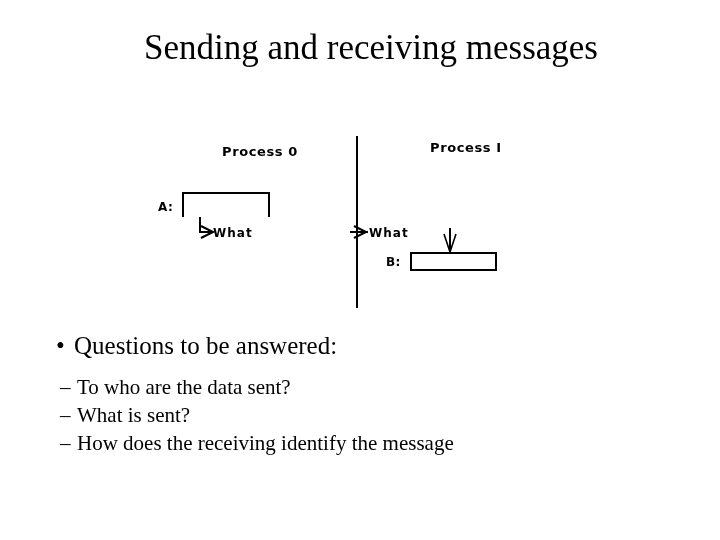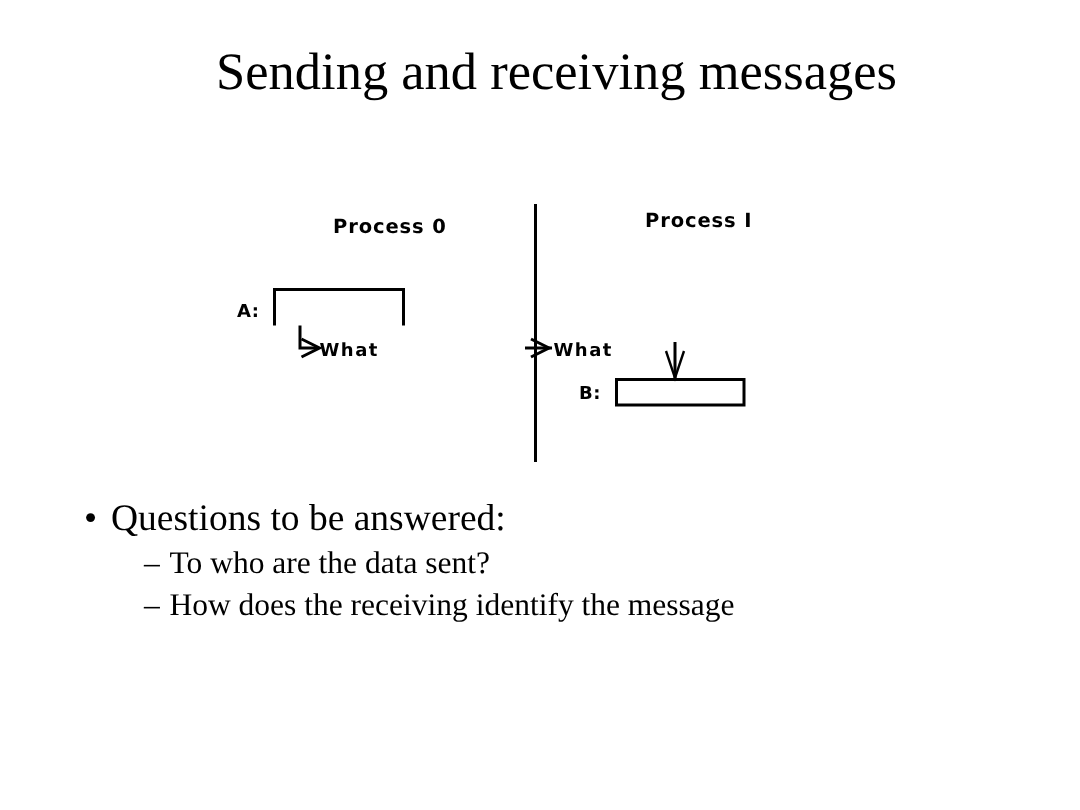--- a/index.html
+++ b/index.html
@@ -139,22 +139,22 @@
     line-height: 31px;
     color: #000000;
     white-space: nowrap;
   }
   #bullet-main .bullet-dot {
     display: inline-block;
     width: 18px;
   }
   ul.sub-list {
     list-style: none;
-    margin: 0 0 0 0;
-    padding: 0 0 0 96px;
+    margin: 12px 0 0 0;
+    padding: 0 0 0 60px;
   }
   ul.sub-list li {
     font-family: "Liberation Serif", "DejaVu Serif", serif;
     font-size: 21px;
     line-height: 28px;
     color: #000000;
     white-space: nowrap;
   }
   ul.sub-list li .dash {
     display: inline-block;
@@ -209,18 +209,21 @@
 
     <div id="bullet-main">
       <span class="bullet-dot">•</span><span>Questions to be answered:</span>
     </div>
 
     <ul class="sub-list">
       <li>
         <span class="dash">–</span><span>To who are the data sent?</span>
       </li>
       <li>
+        <span class="dash">–</span><span>What is sent?</span>
+      </li>
+      <li>
         <span class="dash">–</span><span>How does the receiving identify the message</span>
       </li>
     </ul>
   </div>
 
 </div>
 
 </body></html>

